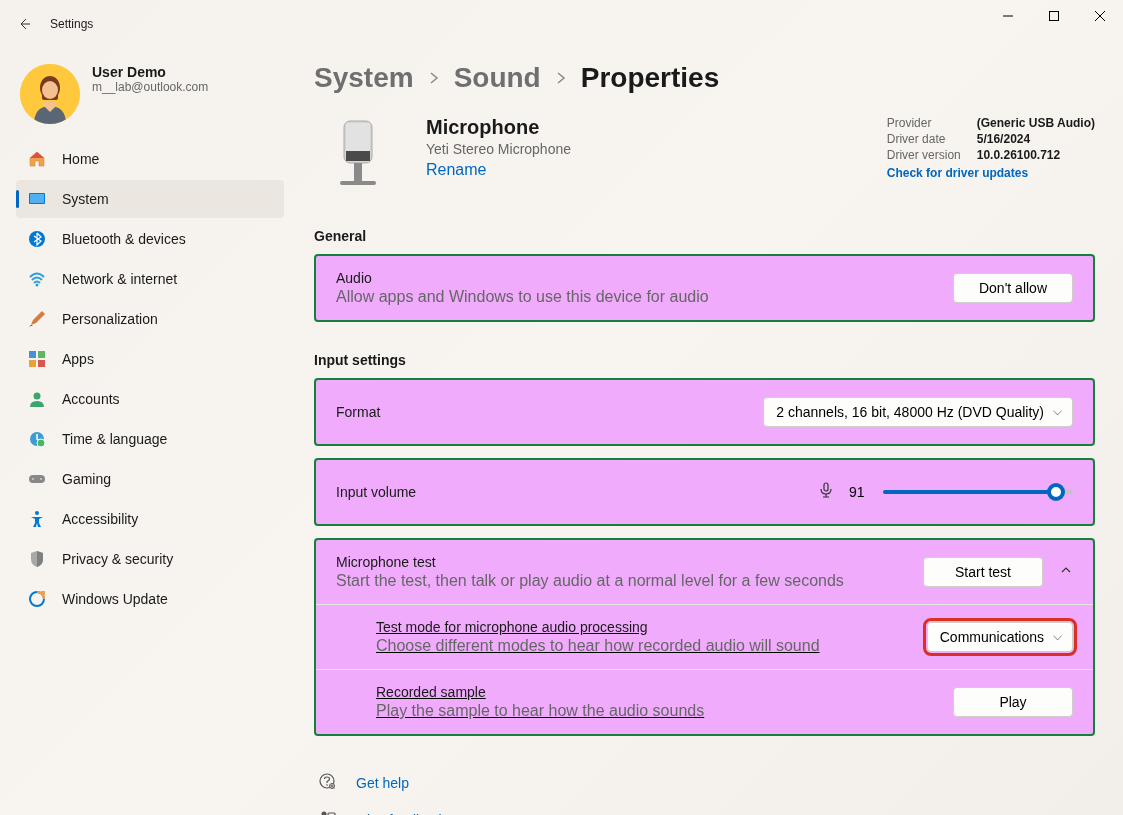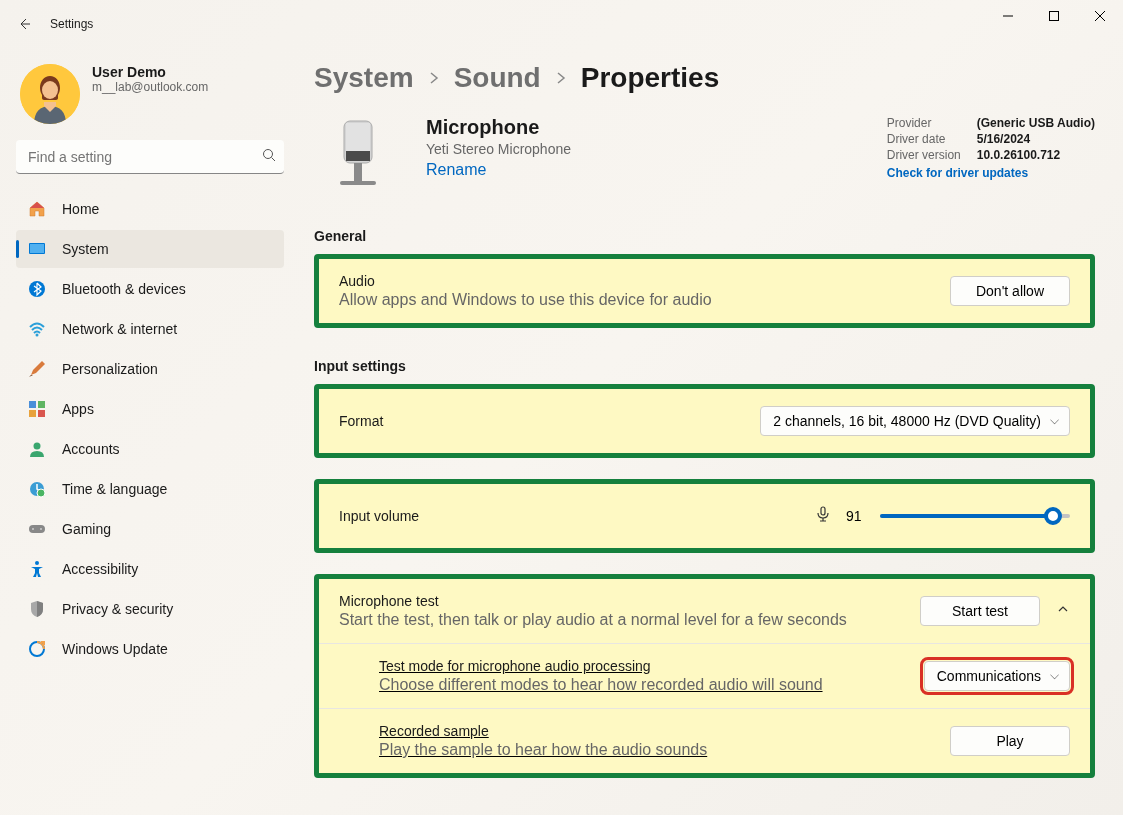--- a/index.html
+++ b/index.html
@@ -214,24 +214,24 @@
       margin-top: 4px;
       font-weight: 600;
     }
     .section-title {
       font-size: 14px;
       font-weight: 600;
       color: #1a1a1a;
       margin-bottom: 10px;
     }
     .card {
-      background: #fef9c3;
-      border: 5px solid #15803d;
+      background: #f0abfc;
+      border: 2px solid #15803d;
       border-radius: 4px;
-      margin-bottom: 21px;
+      margin-bottom: 12px;
     }
     .card-row {
       display: flex;
       align-items: center;
       padding: 14px 20px;
       min-height: 64px;
     }
     .card-row + .card-row {
       border-top: 1px solid #e8e6e1;
     }
@@ -384,29 +384,20 @@
           <path d="M14 60 C14 48 20 42 30 42 C40 42 46 48 46 60 Z" fill="#5a6673"></path>
           <path d="M24 42 L30 48 L36 42 L36 38 L24 38 Z" fill="#f4c190"></path>
         </svg>
       </div>
       <div>
         <div class="user-name">User Demo</div>
         <div class="user-email">m__lab@outlook.com</div>
       </div>
     </div>
 
-    <div class="search-box">
-      <input class="search-input" placeholder="Find a setting" style="">
-      <span class="search-icon-holder">
-        <svg width="14" height="14" viewBox="0 0 14 14">
-            <circle cx="6" cy="6" r="4.5" stroke="#555" fill="none" stroke-width="1"></circle>
-            <path d="M9.5 9.5 L13 13" stroke="#555" stroke-width="1"></path>
-          </svg>
-      </span>
-    </div>
 
     <ul class="nav-list">
       <li class="nav-item">
         <span class="nav-icon">
             <svg width="18" height="18" viewBox="0 0 18 18">
               <path d="M2 8 L9 2 L16 8 L16 16 L11 16 L11 11 L7 11 L7 16 L2 16 Z" fill="#f2a14b" stroke="#cc7a2f" stroke-width="0.5"></path>
               <path d="M2 8 L9 2 L16 8" fill="#d9504c"></path>
             </svg>
           </span>
         <span>Home</span>

